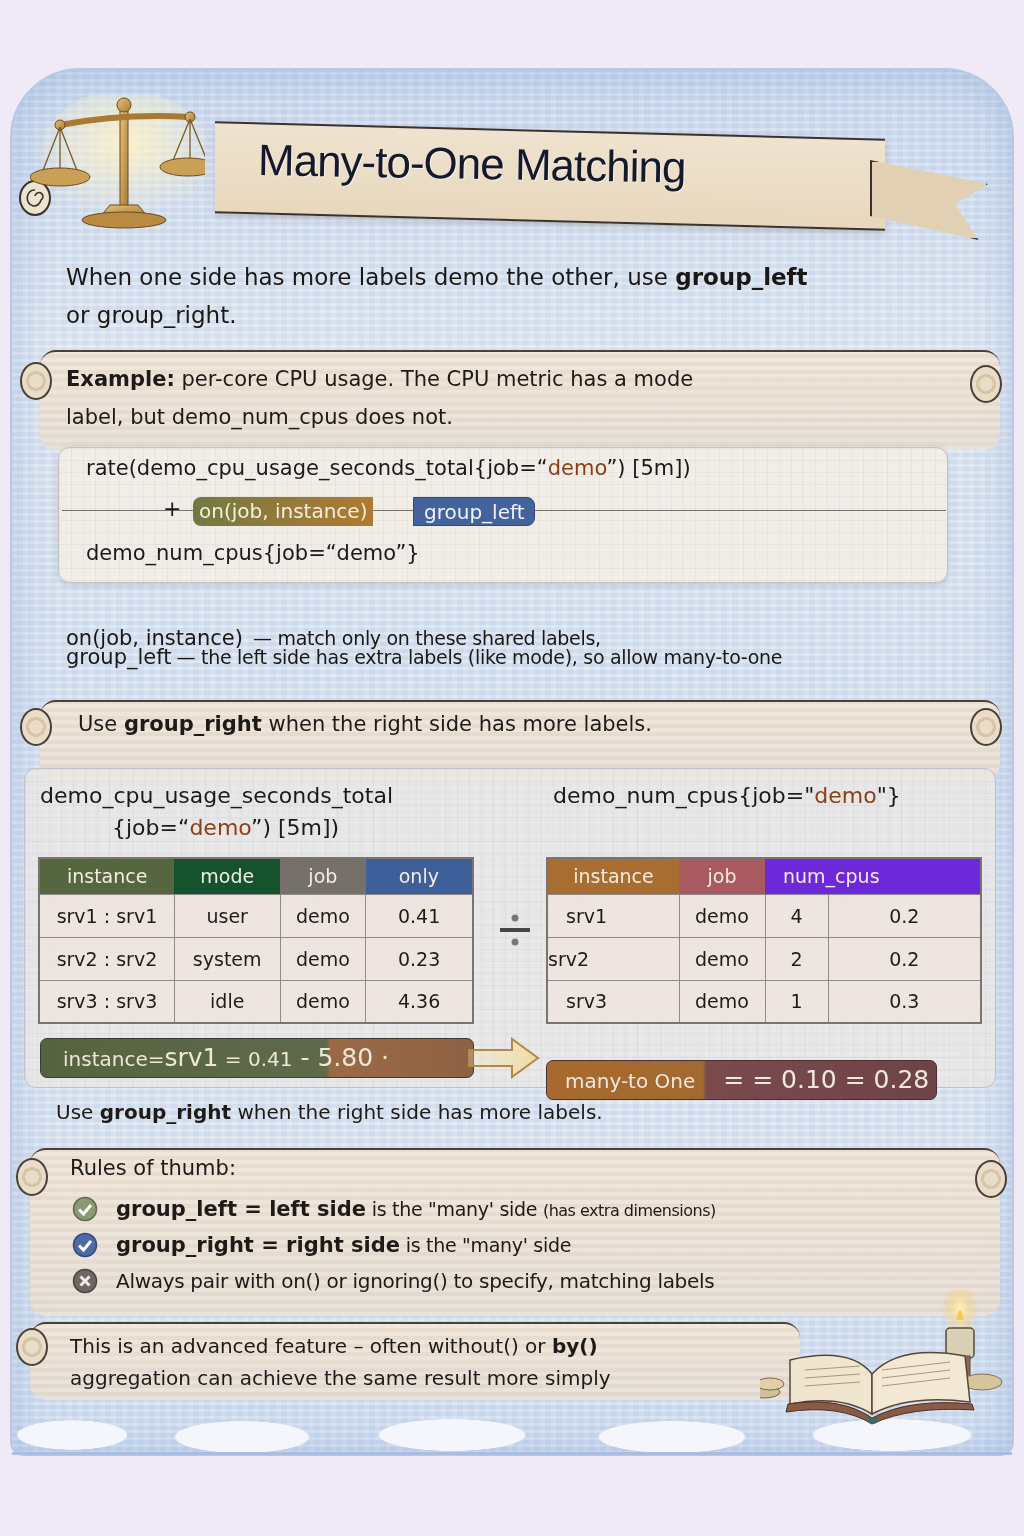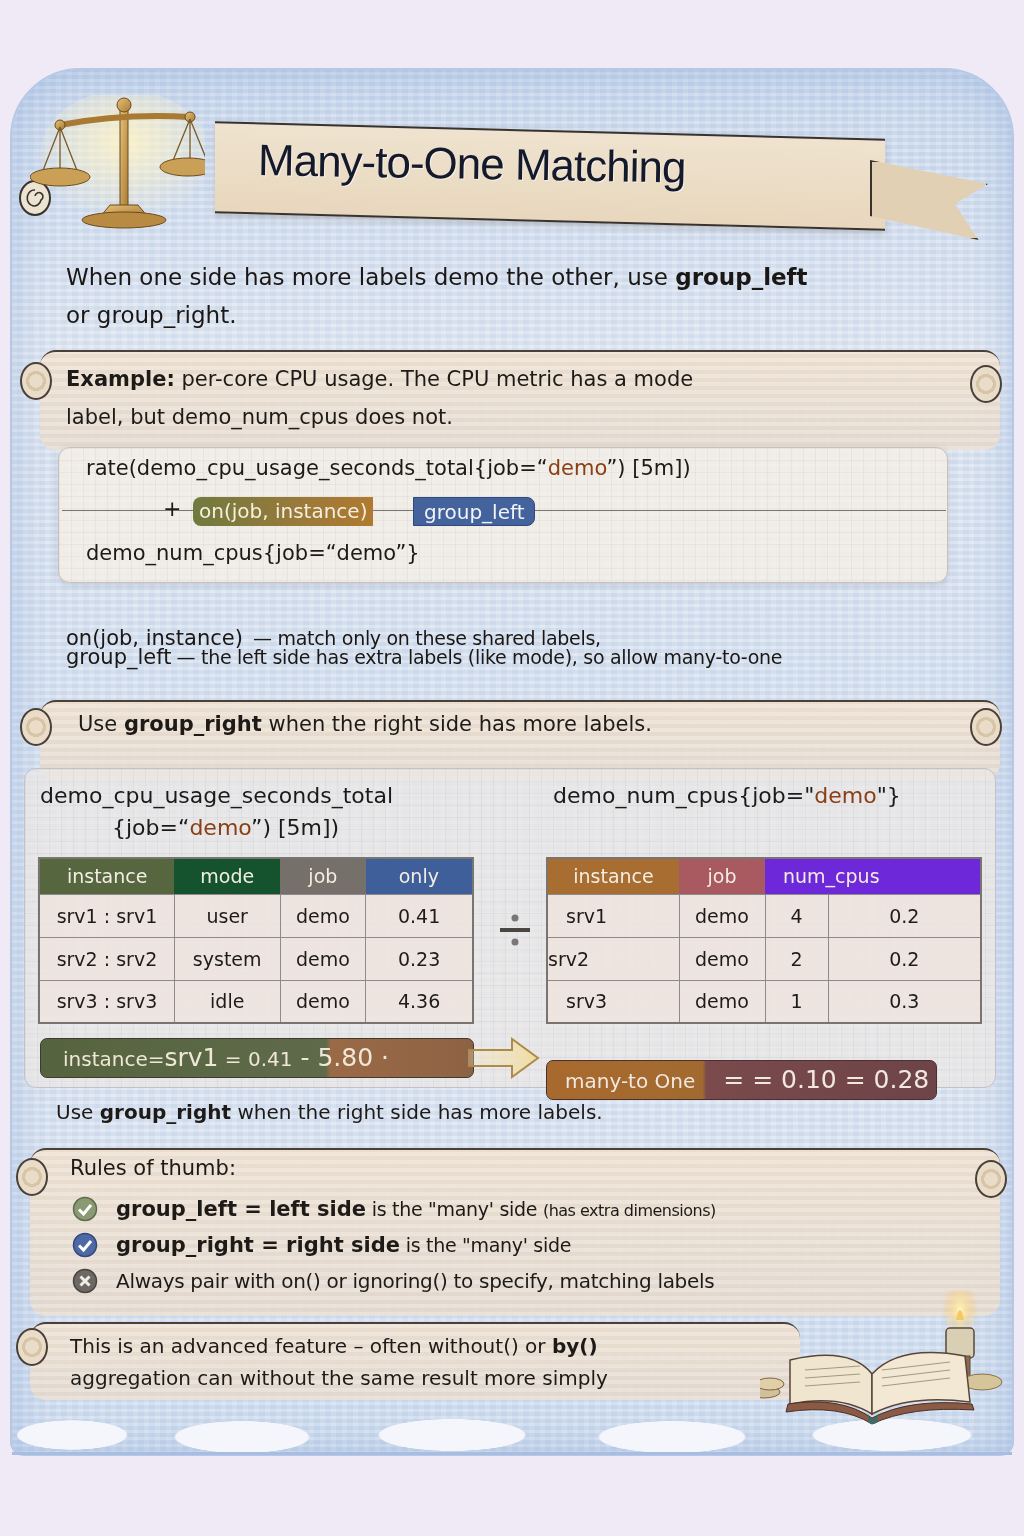--- a/index.html
+++ b/index.html
@@ -364,21 +364,21 @@
     <circle cx="13" cy="13" r="11.5" fill="#6e6864" stroke="#4a4440" stroke-width="1.5"></circle>
     <path d="M8.5 8.5 L17.5 17.5 M17.5 8.5 L8.5 17.5" stroke="#f0ece8" stroke-width="3"></path>
   </svg>
   <span class="d" style="font-size:20px">Always pair with on() or ignoring() to specify, matching labels</span>
 </div>
 
 <div class="scroll adv-scroll"></div>
 <div class="curl" style="left:16px; top:1328px;"></div>
 <div class="adv-text">
   <span>This is an advanced feature – often without() or </span><span class="b">by()</span><br>
-  <span>aggregation can without the same result more simply</span>
+  <span>aggregation can achieve the same result more simply</span>
 </div>
 
 <svg class="book-icon" viewBox="0 0 250 135">
   <defs>
     <radialGradient id="flame" cx="50%" cy="50%" r="50%">
       <stop offset="0%" stop-color="#fff6c0"></stop>
       <stop offset="100%" stop-color="#f4b84a" stop-opacity="0"></stop>
     </radialGradient>
   </defs>
   <ellipse cx="200" cy="20" rx="18" ry="30" fill="url(#flame)"></ellipse>

